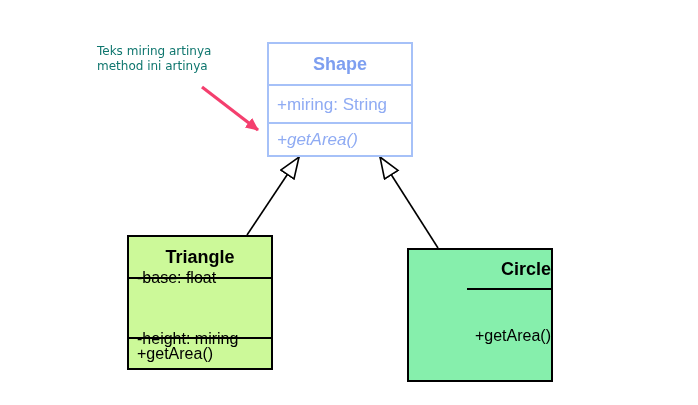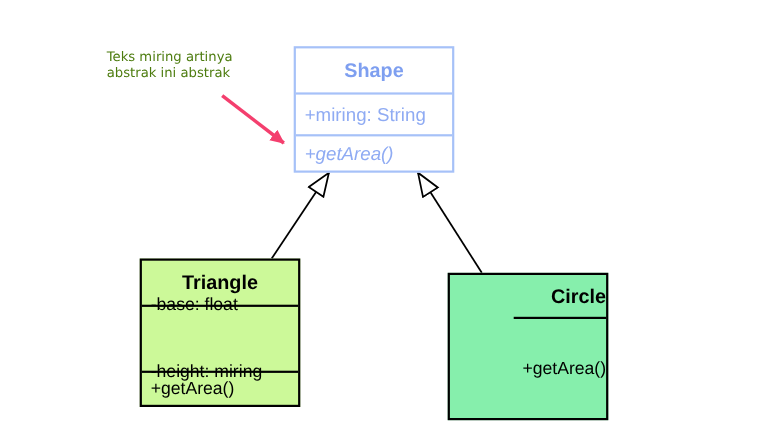--- a/index.html
+++ b/index.html
@@ -116,21 +116,21 @@
     border-top: 2px solid #000000;
   }
   
   .annotation {
     position: absolute;
     left: 97px;
     top: 44px;
     font-family: "DejaVu Sans", sans-serif;
     font-size: 12px;
     line-height: 15px;
-    color: #4d7c0f;
+    color: #0f766e;
     white-space: nowrap;
   }
 </style>
 </head>
 <body>
 
 <div class="canvas">
 
   <svg class="connectors" viewBox="0 0 698 405">
     <defs>
@@ -141,21 +141,21 @@
         <path d="M0,0 L13,6 L0,12 Z" fill="#f43f6e"></path>
       </marker>
     </defs>
     <line x1="247" y1="235" x2="299" y2="157" stroke="#000000" stroke-width="1.6" marker-end="url(#hollowTriangle)"></line>
     <line x1="438" y1="248" x2="380" y2="157" stroke="#000000" stroke-width="1.6" marker-end="url(#hollowTriangle)"></line>
     <line x1="202" y1="87" x2="258" y2="130" stroke="#f43f6e" stroke-width="3.2" marker-end="url(#solidPink)"></line>
   </svg>
 
   <div class="annotation">
     <div>Teks miring artinya</div>
-    <div>abstrak ini abstrak</div>
+    <div>method ini artinya</div>
   </div>
 
   <div class="uml-class class-shape">
     <div class="compartment title">Shape</div>
     <div class="compartment attrs">
       <div class="member">+miring: String</div>
     </div>
     <div class="compartment methods">
       <div class="member">+getArea()</div>
     </div>

